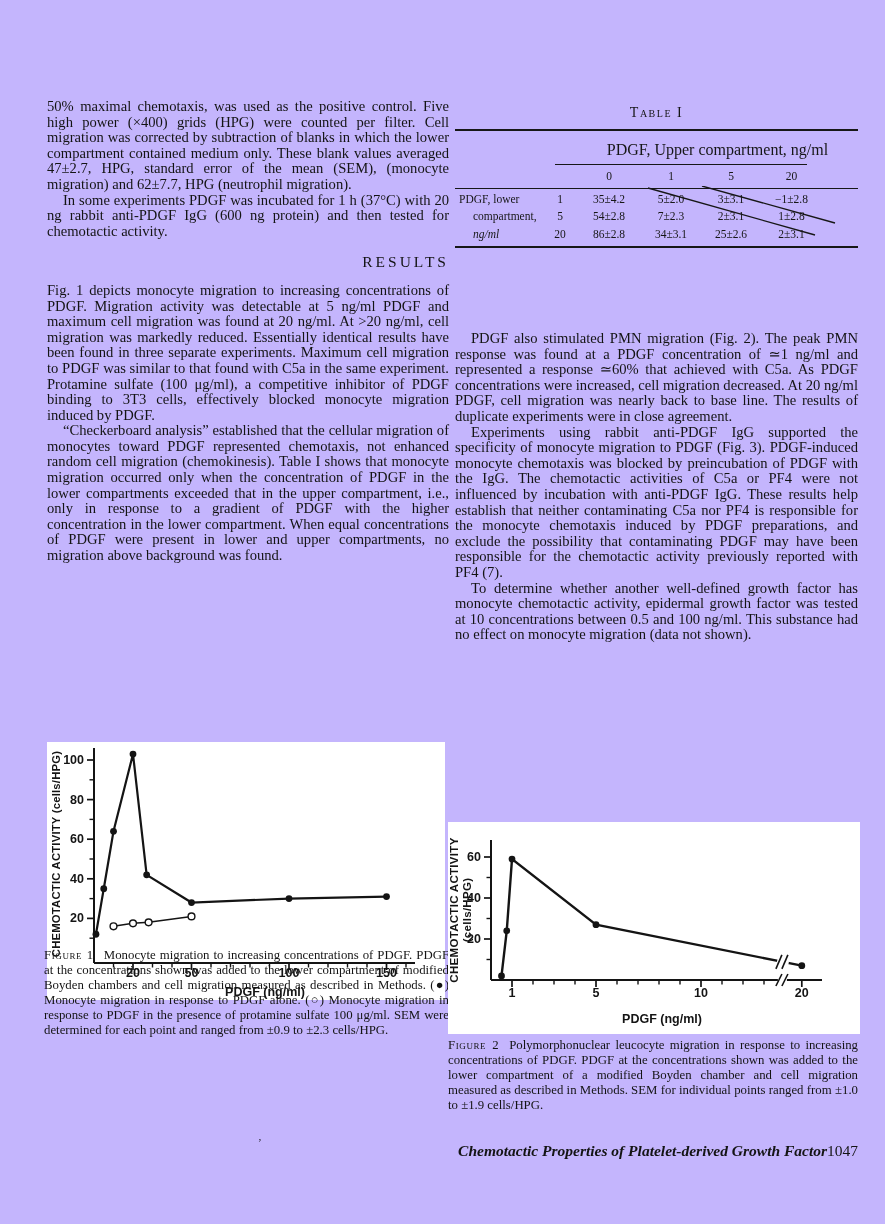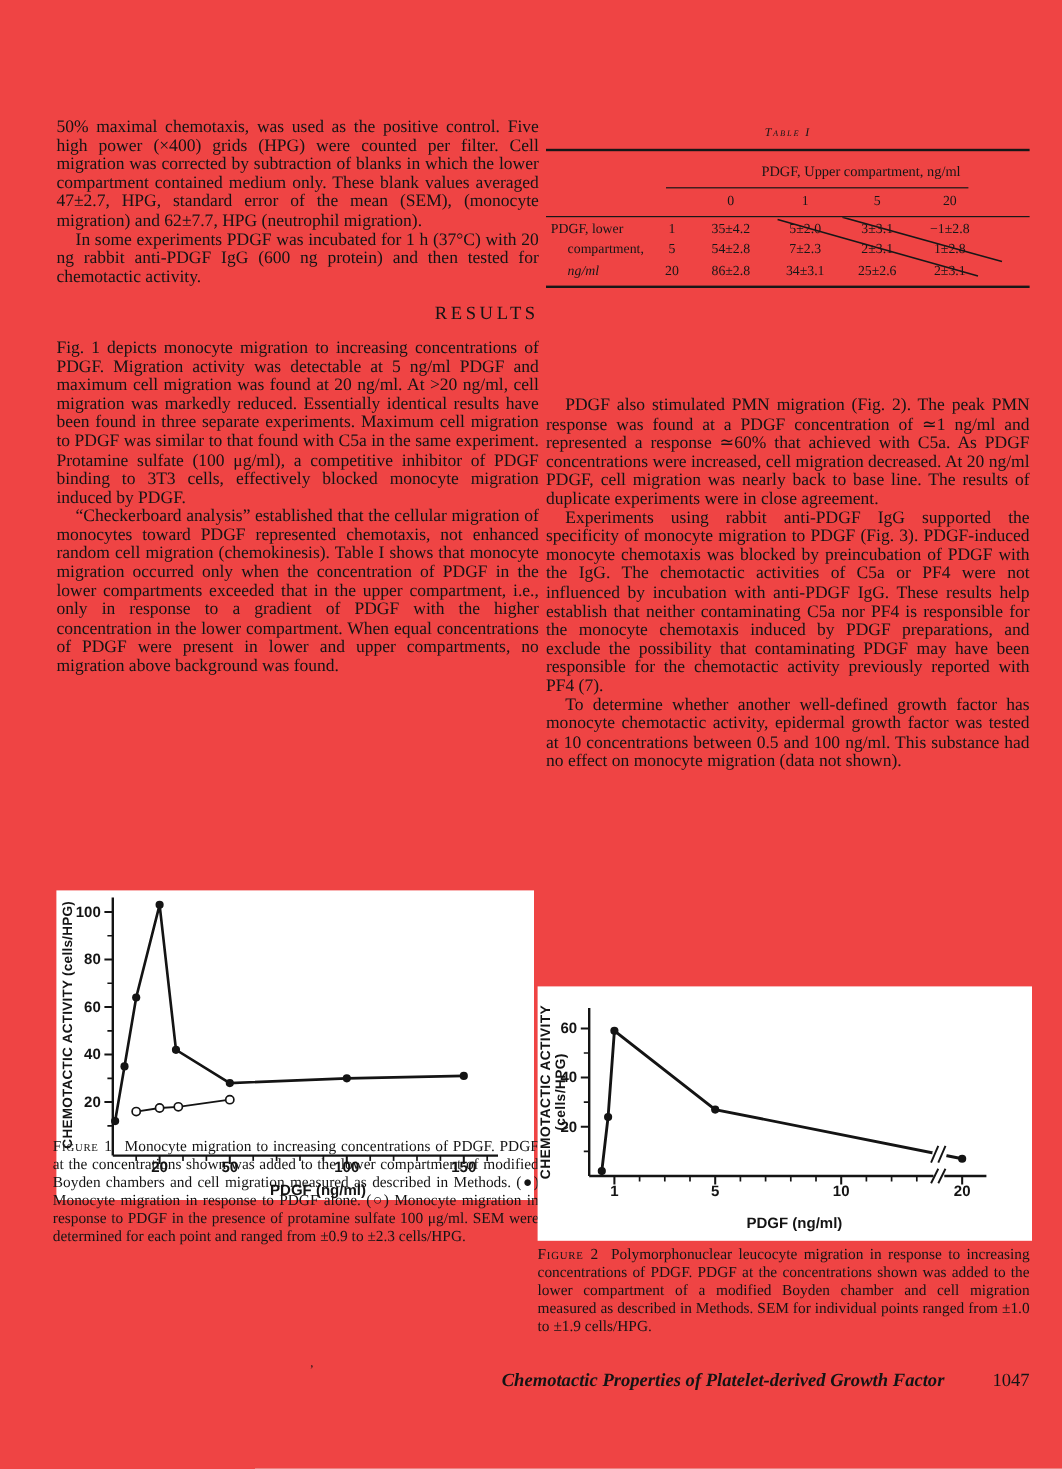--- a/index.html
+++ b/index.html
@@ -1,55 +1,55 @@
 <!DOCTYPE html>
 <html><head>
 <meta charset="utf-8">
 <style>
   html,body{margin:0;padding:0;background:#e8e8e4;}
   .page{
-    position:relative;width:885px;height:1224px;background:#ef4444;
+    position:relative;width:885px;height:1224px;background:#c4b5fd;
     margin:0 auto;font-family:"Liberation Serif",serif;color:#141414;
     overflow:hidden;
   }
   .col{position:absolute;text-align:justify;font-size:14.6px;line-height:15.6px;}
   .col p{margin:0;}
   .col p.ind{text-indent:16px;}
   .heading{
     font-size:15.5px;letter-spacing:3px;margin:15px 0 13px 0;
     padding-left:52px;text-align:right;text-indent:0;font-weight:400;
   }
   
   .tablecard{position:absolute;left:455px;top:105px;width:403px;font-size:11.5px;color:#161616;}
-  .tbl-title{text-align:center;font-variant:small-caps;font-size:10px;letter-spacing:1.5px;font-style:italic;}
+  .tbl-title{text-align:center;font-variant:small-caps;font-size:14px;letter-spacing:1.5px;}
   .tbl-subtitle{text-align:center;font-style:italic;font-size:13px;margin-top:1px;}
   .rule-thick{border-top:2.4px solid #171717;margin-top:8px;}
   .rule-thick.bottom{border-top:2.2px solid #171717;}
   .tbl-grid{position:relative;}
   .tgrid{display:grid;grid-template-columns:88px 34px 64px 60px 60px 97px;}
-  .spanner-cell{grid-column:3/7;position:relative;text-align:center;font-size:12px;
+  .spanner-cell{grid-column:3/7;position:relative;text-align:center;font-size:16px;
     padding:10px 0 6px 0;}
   .spanner-rule{position:absolute;left:-22px;right:51px;bottom:0;border-bottom:1.2px solid #171717;}
   .colhead{padding:5px 0 6px 0;text-align:center;}
   .midrule{grid-column:1/7;border-bottom:1.4px solid #171717;}
   .trow-cell{padding:3.5px 0 2px 0;text-align:center;height:12px;}
   .stub{text-align:left;padding-left:4px;}
   .stub.indent{padding-left:18px;}
   .stub.ital{font-style:italic;padding-left:18px;}
   .c-last{padding-right:36px;}
   .diag-svg{position:absolute;left:0;top:55px;width:403px;height:56px;pointer-events:none;}
   .tbl-footnote{font-size:10.5px;margin-top:12px;}
   .tbl-footnote sup,.tbl-subtitle sup{font-size:8px;}
   
   .figsvg{position:absolute;background:#fff;}
   .figcap{position:absolute;font-size:12.8px;line-height:14.9px;text-align:justify;}
   .figcap .figlabel{font-variant:small-caps;letter-spacing:0.6px;padding-right:10px;}
   
   .footer{position:absolute;left:240px;top:1142px;width:618px;display:flex;
-    justify-content:flex-end;align-items:baseline;gap:40px;font-size:15.5px;text-align:right;}
+    justify-content:flex-end;align-items:baseline;font-size:15.5px;text-align:right;}
   .footer .ftitle{font-style:italic;font-weight:700;}
   .footer .fpage{font-weight:400;}
   .stray{position:absolute;left:258px;top:1136px;font-size:11px;}
 </style>
 </head>
 <body>
 
 <div class="page">
 
   <div class="col" style="left:47px;top:99px;width:402px;">

